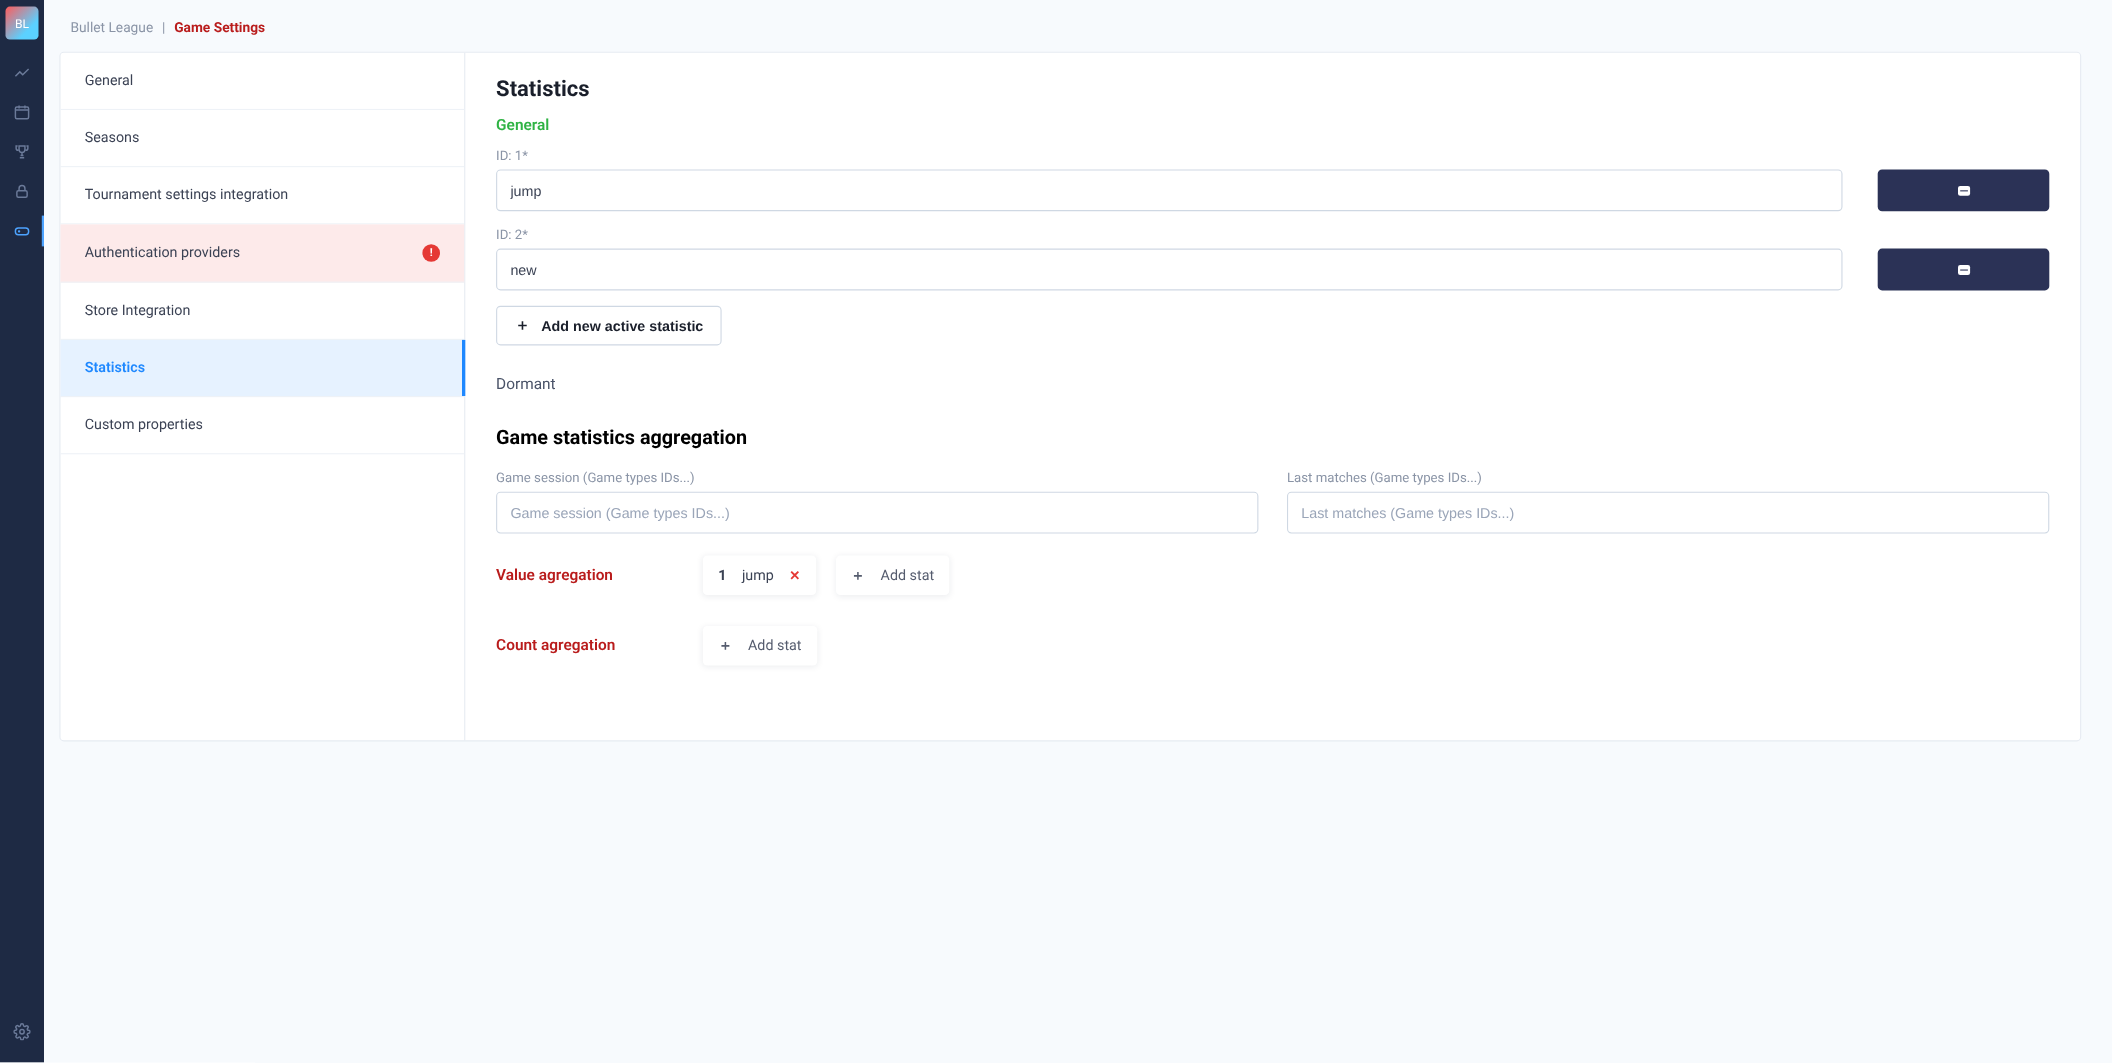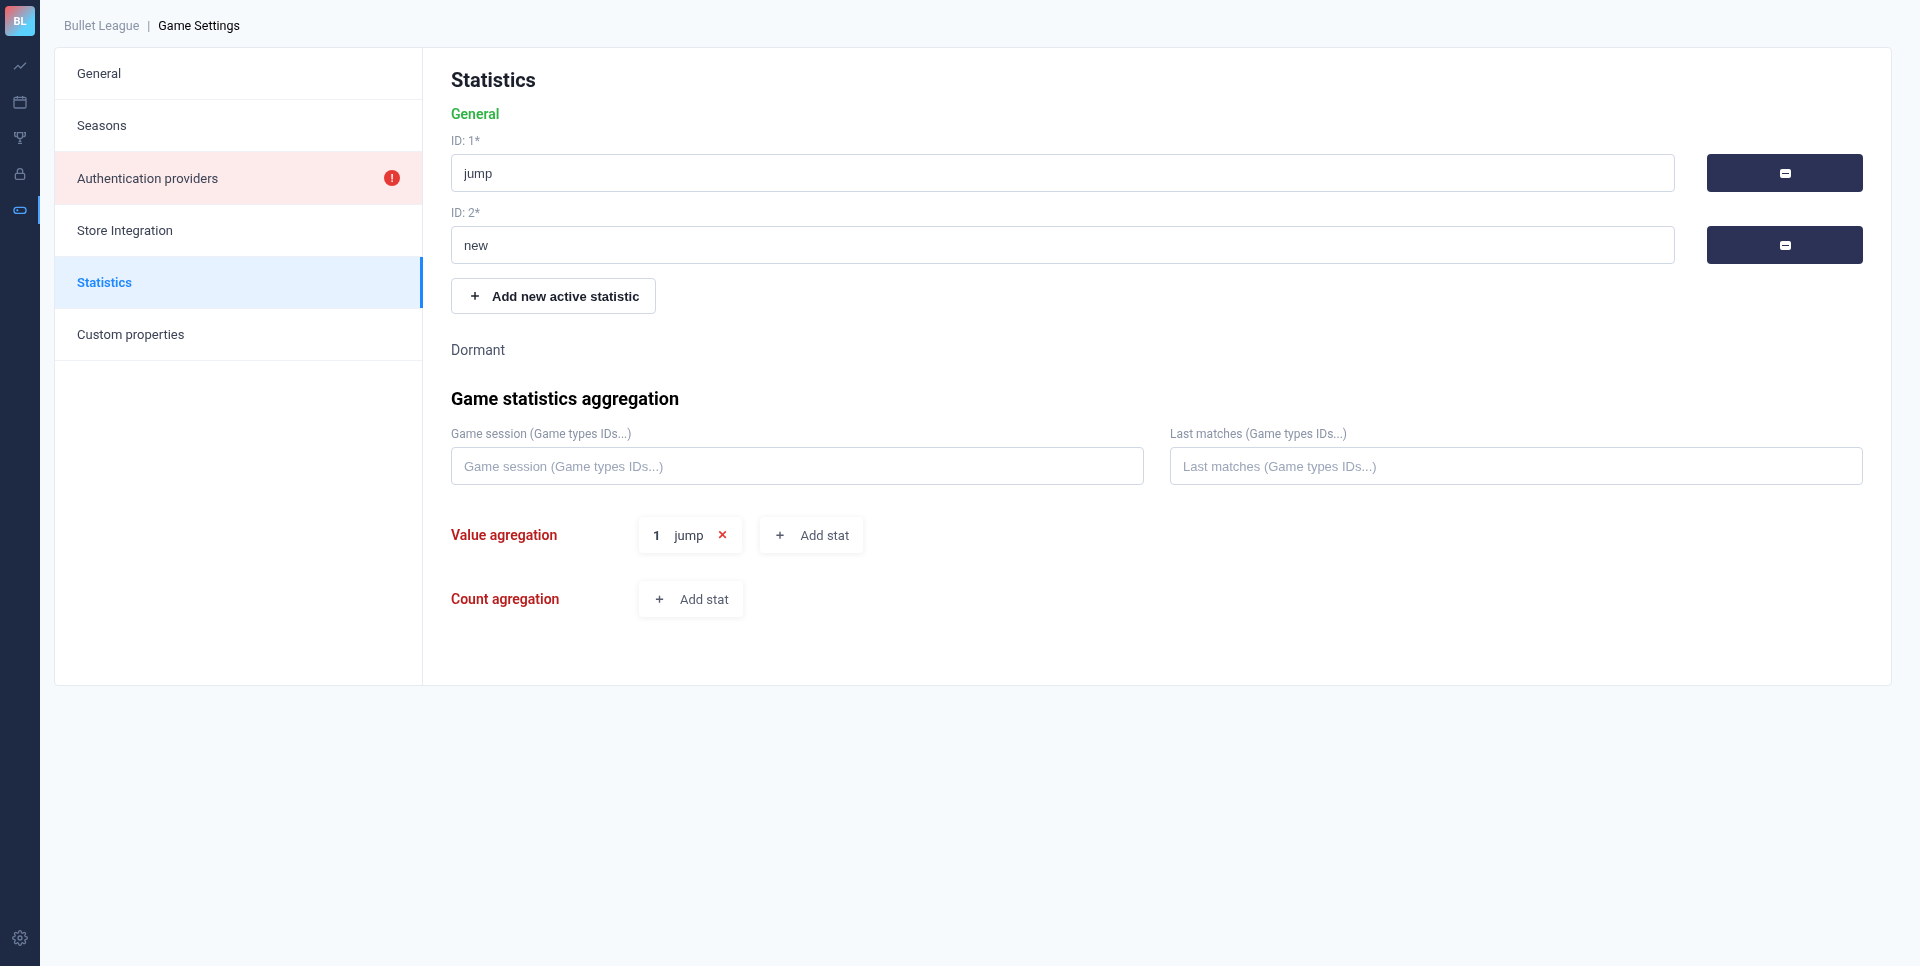--- a/index.html
+++ b/index.html
@@ -22,21 +22,21 @@
     padding-top: 6px;
     flex-shrink: 0;
     height: 100vh;
     position: relative;
   }
   .rail-avatar {
     width: 30px; height: 30px;
     border-radius: 4px;
     background: linear-gradient(135deg,#ff5b5b 0%, #5bd1ff 70%);
     display:flex;align-items:center;justify-content:center;
-    color:#fff;font-weight:700;font-size:11px;
+    color:#fff;font-weight:400;font-size:11px;
     margin-bottom: 12px;
   }
   .rail-item {
     width: 40px; height: 36px;
     display:flex;align-items:center;justify-content:center;
     color:#6b7a99;
     cursor:pointer;
     position:relative;
   }
   .rail-item svg, .rail-item .glyph { width:16px;height:16px; }
@@ -53,21 +53,21 @@
     overflow:auto;
   }
   .breadcrumbs {
     font-size:12.5px;
     color:#8a94a6;
     padding: 8px 0 14px 10px;
     display:flex;
     gap:8px;
     align-items:flex-start;
   }
-  .breadcrumbs .current { color:#000000; }
+  .breadcrumbs .current { color:#b91c1c;font-weight:bold; }
   .panel {
     background:#fff;
     border:1px solid #e6ebf2;
     border-radius:4px;
     display:flex;
     min-height:600px;
   }
   
   .tabs {
     width:368px;
@@ -151,21 +151,21 @@
     border:1px solid #cfd8e3;border-radius:4px;
     background:#fff;
     padding:0 16px;height:36px;
     font-size:13px;font-weight:600;color:#1a1f2b;
     cursor:pointer;
     margin-bottom:28px;
   }
   .plus-glyph { font-weight:700; font-size:14px; }
   .dormant-label { font-size:14px; color:#4a5368; margin-bottom:30px; }
   .subheading { font-size:18px; font-weight:700; color:#000000; margin-bottom:18px; }
-  .two-col { display:flex; gap:26px; margin-bottom:32px; }
+  .two-col { display:flex; gap:26px; margin-bottom:20px; }
   .two-col .field { flex:1; }
   .agg-row { display:flex; align-items:center; gap:18px; margin-bottom:28px; }
   .agg-label { width:170px; font-size:14px; font-weight:600; color:#b91c1c; }
   .chip {
     background:#fff;
     border-radius:4px;
     box-shadow:0 1px 6px rgba(30,42,68,0.08);
     height:36px;
     display:flex;align-items:center;
     padding:0 14px;
@@ -230,20 +230,23 @@
   </div>
 
   <div class="panel">
 
     <div class="tabs" id="tabs-host">
         <div class="tab">
           <span>General</span>
         </div>
         <div class="tab">
           <span>Seasons</span>
+        </div>
+        <div class="tab">
+          <span>Tournament settings integration</span>
         </div>
         <div class="tab error-tab">
           <span>Authentication providers</span>
           <span class="err-badge">!</span>
         </div>
         <div class="tab">
           <span>Store Integration</span>
         </div>
         <div class="tab active-tab">
           <span>Statistics</span>

